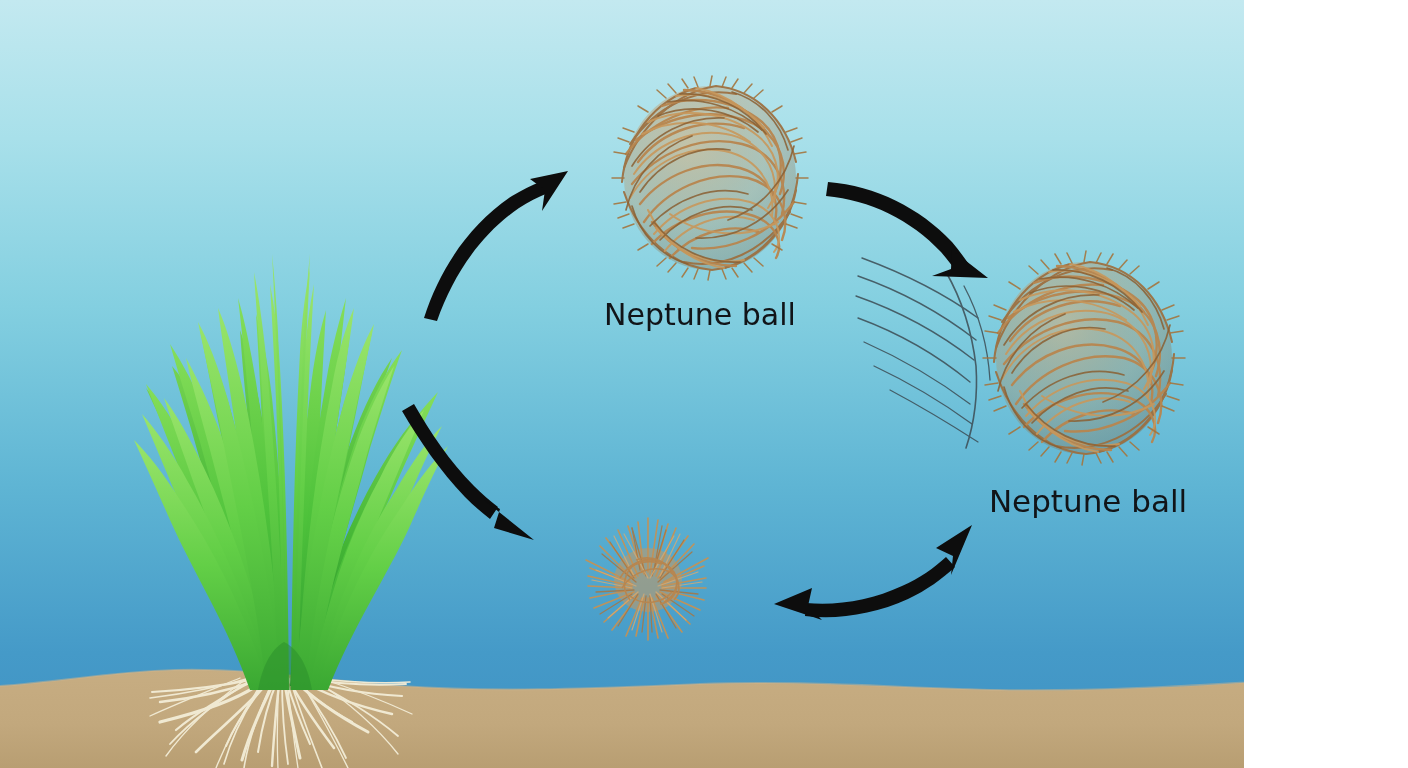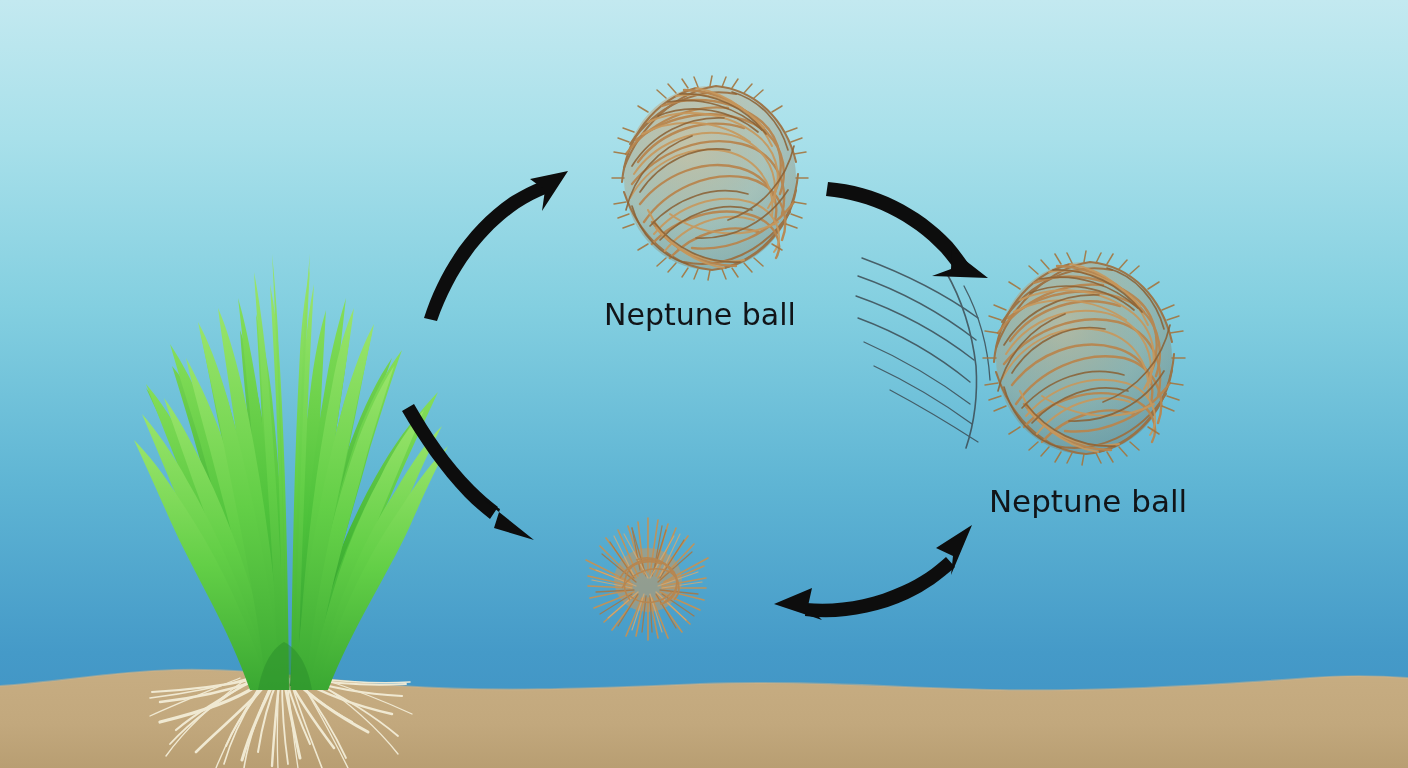--- a/index.html
+++ b/index.html
@@ -6,21 +6,21 @@
   html, body {
     margin: 0;
     padding: 0;
     background: #ffffff;
   }
   body {
     font-family: "DejaVu Sans", sans-serif;
   }
   #scene {
     position: relative;
-    width: 1408px;
+    width: 1244px;
     height: 768px;
     overflow: hidden;
   }
   #scene svg.layer {
     position: absolute;
     top: 0;
     left: 0;
     width: 1408px;
     height: 768px;
   }

